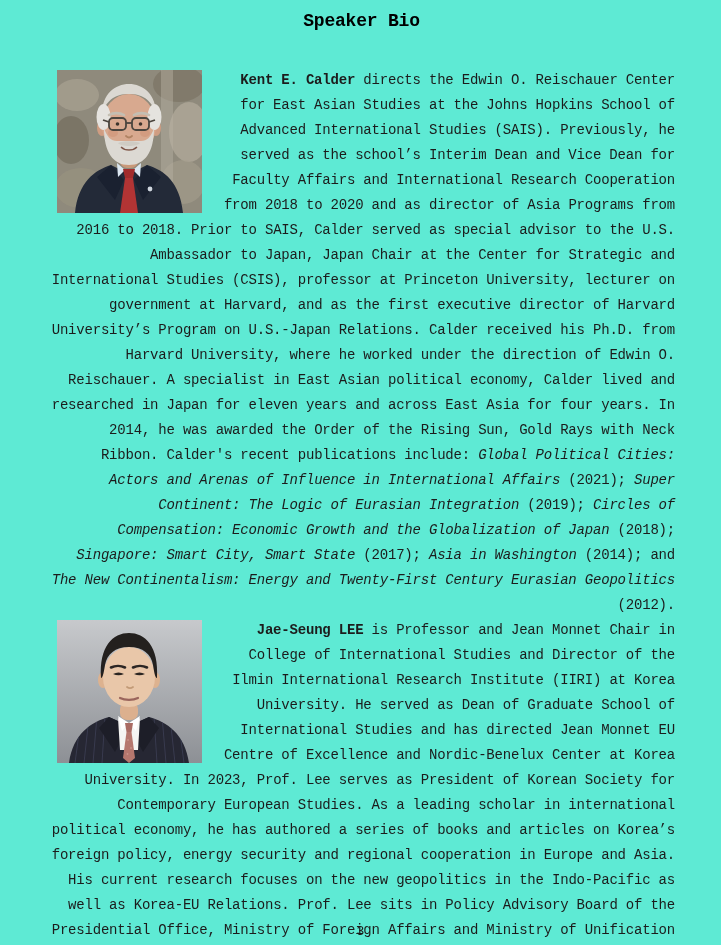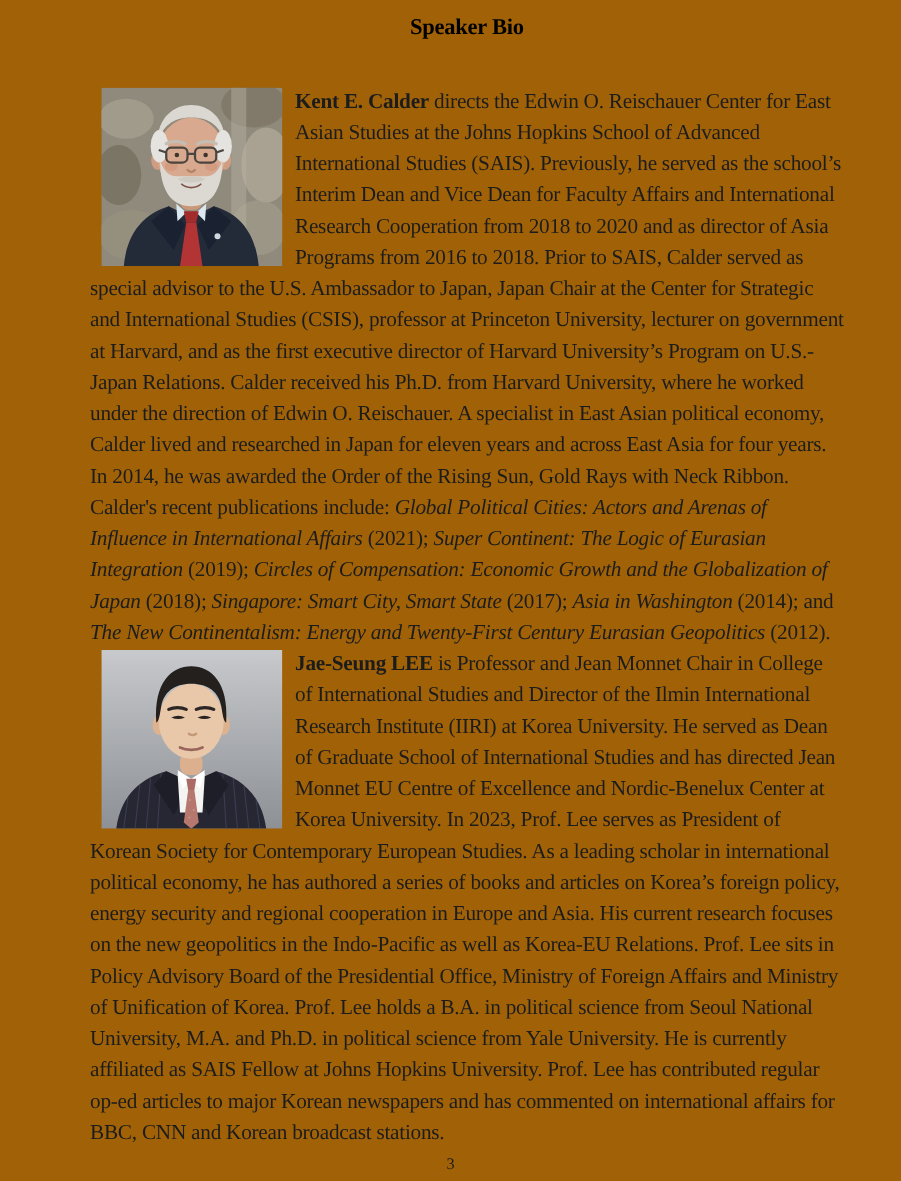--- a/index.html
+++ b/index.html
@@ -1,43 +1,43 @@
 <!DOCTYPE html>
 <html><head>
 <meta charset="utf-8">
 <style>
   html,body{margin:0;padding:0;background:#ffffff;}
   .page{
     position:relative;
     width:721px;height:945px;
     box-sizing:border-box;
-    padding:10px 46px 0 72px;
-    background:#a16207;
-    font-family:Liberation Serif, serif;
+    padding:10px 46px 0 48px;
+    background:#5eead4;
+    font-family:Liberation Mono, monospace;
     color:#1c1c1c;
     overflow:hidden;
   }
   .title{
     margin:0;
     text-align:center;
     font-size:18px;
     line-height:22px;
     font-weight:bold;
     letter-spacing:-0.2px;
     color:#000000;
   }
   .bio{margin:0;}
   .bio-first{margin-top:36px;}
   .bio-second{}
   .bio p{
     margin:0;
-    font-size:17px;
+    font-size:14px;
     line-height:25px;
     letter-spacing:-0.2px;
-    text-align:left;
+    text-align:right;
   }
   .photo{
     float:left;
     width:145px;height:143px;
     margin:2px 10px 4px 9px;
     display:block;
     overflow:hidden;
   }
   .photo svg{display:block;width:145px;height:143px;}
   .rb{font-weight:bold;}

